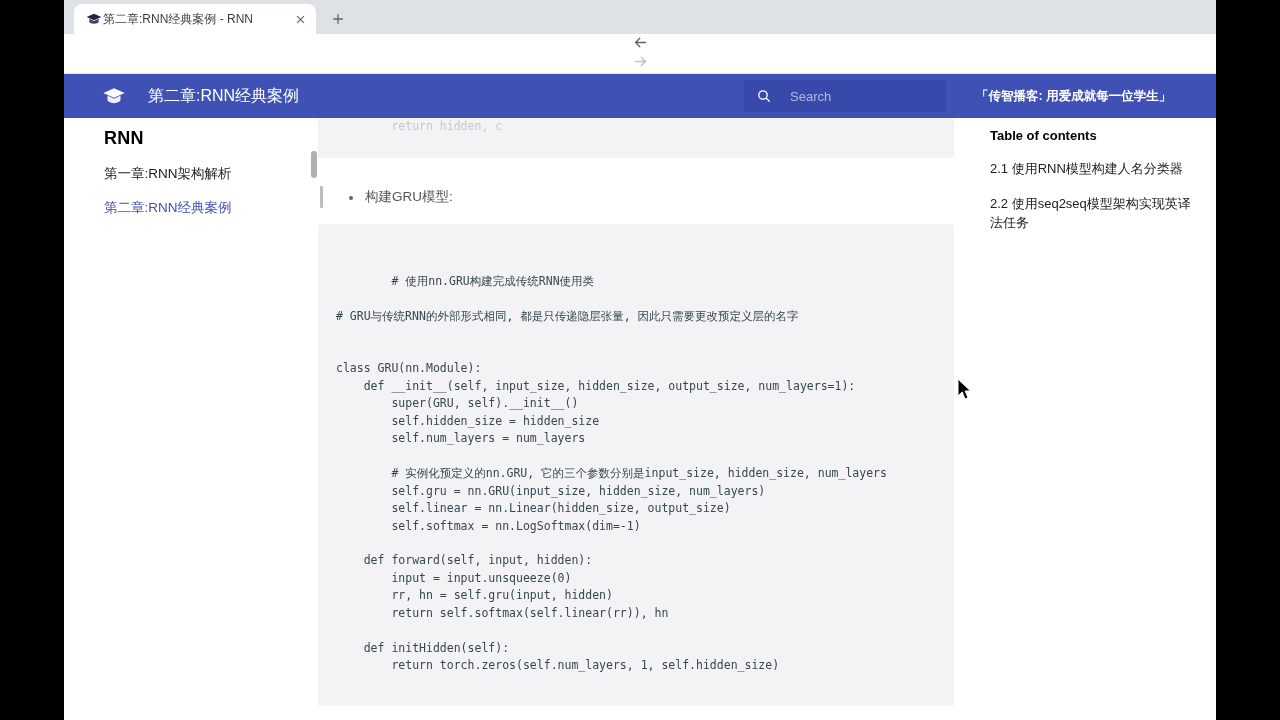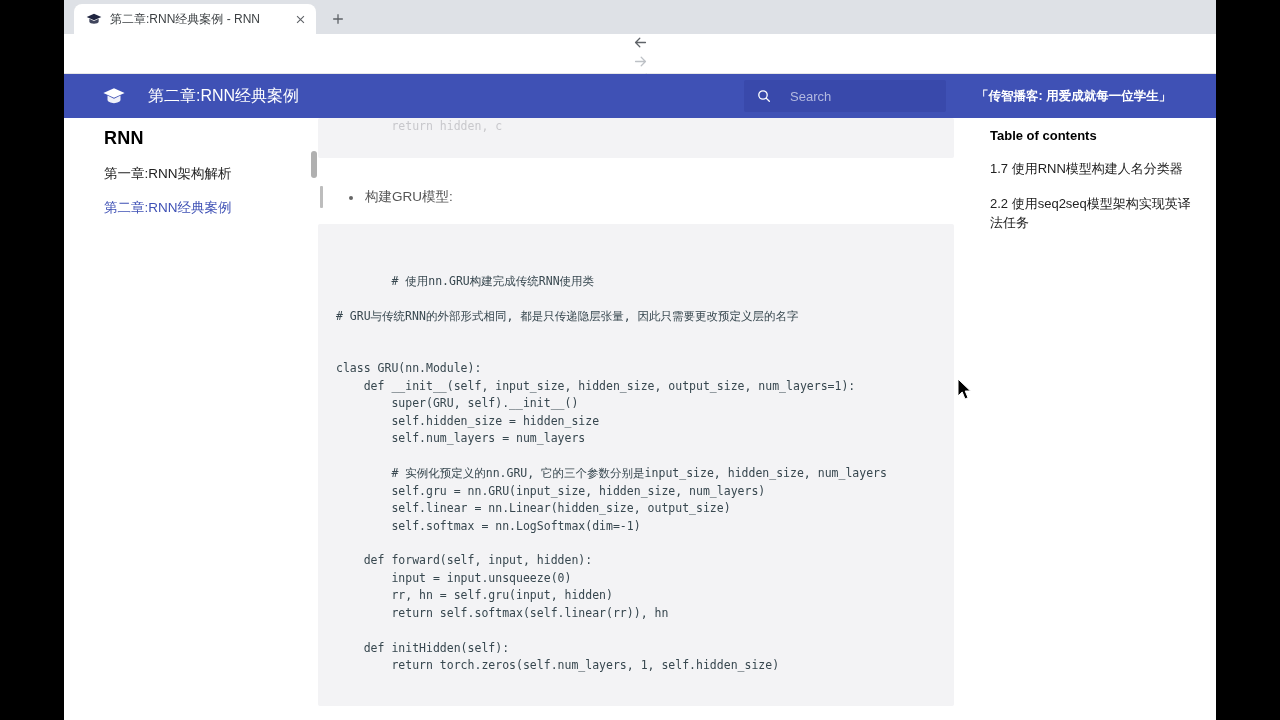--- a/index.html
+++ b/index.html
@@ -21,21 +21,21 @@
     background: #fff; overflow: hidden;
   }
 
   
   .tabstrip {
     height: 34px; background: #dee1e6;
     display: flex; align-items: flex-end; padding-left: 10px;
     position: relative;
   }
   .tab {
-    display: flex; align-items: center; gap: 8px;
+    display: flex; align-items: center; gap: 1px;
     height: 30px; width: 242px;
     background: #fff; border-radius: 8px 8px 0 0;
     padding: 0 8px 0 12px; position: relative;
   }
   .tab-favicon { width: 16px; height: 16px; flex: 0 0 16px; display: block; }
   .tab-title {
     font-size: 12px; color: #3c4043; white-space: nowrap;
     overflow: hidden; text-overflow: ellipsis; flex: 1 1 auto;
     line-height: 30px;
   }
@@ -348,21 +348,21 @@
         return self.softmax(self.linear(rr)), hn
 
     def initHidden(self):
         return torch.zeros(self.num_layers, 1, self.hidden_size)</span>
       </div>
 
     </div>
 
     <div class="toc">
       <div class="toc-heading">Table of contents</div>
-      <div class="toc-item">1.7 使用RNN模型构建人名分类器</div>
+      <div class="toc-item">2.1 使用RNN模型构建人名分类器</div>
       <div class="toc-item">2.2 使用seq2seq模型架构实现英译法任务</div>
     </div>
   </div>
 </div>
 
 <svg class="cursor" width="18" height="24" viewBox="0 0 18 24" style="left:956px;top:378px;">
   <path d="M2 1 L2 18 L6.2 14 L9 21 L12 19.7 L9.2 13 L14.5 13 Z" fill="#000" stroke="#fff" stroke-width="1"></path>
 </svg>
 
 </body></html>

